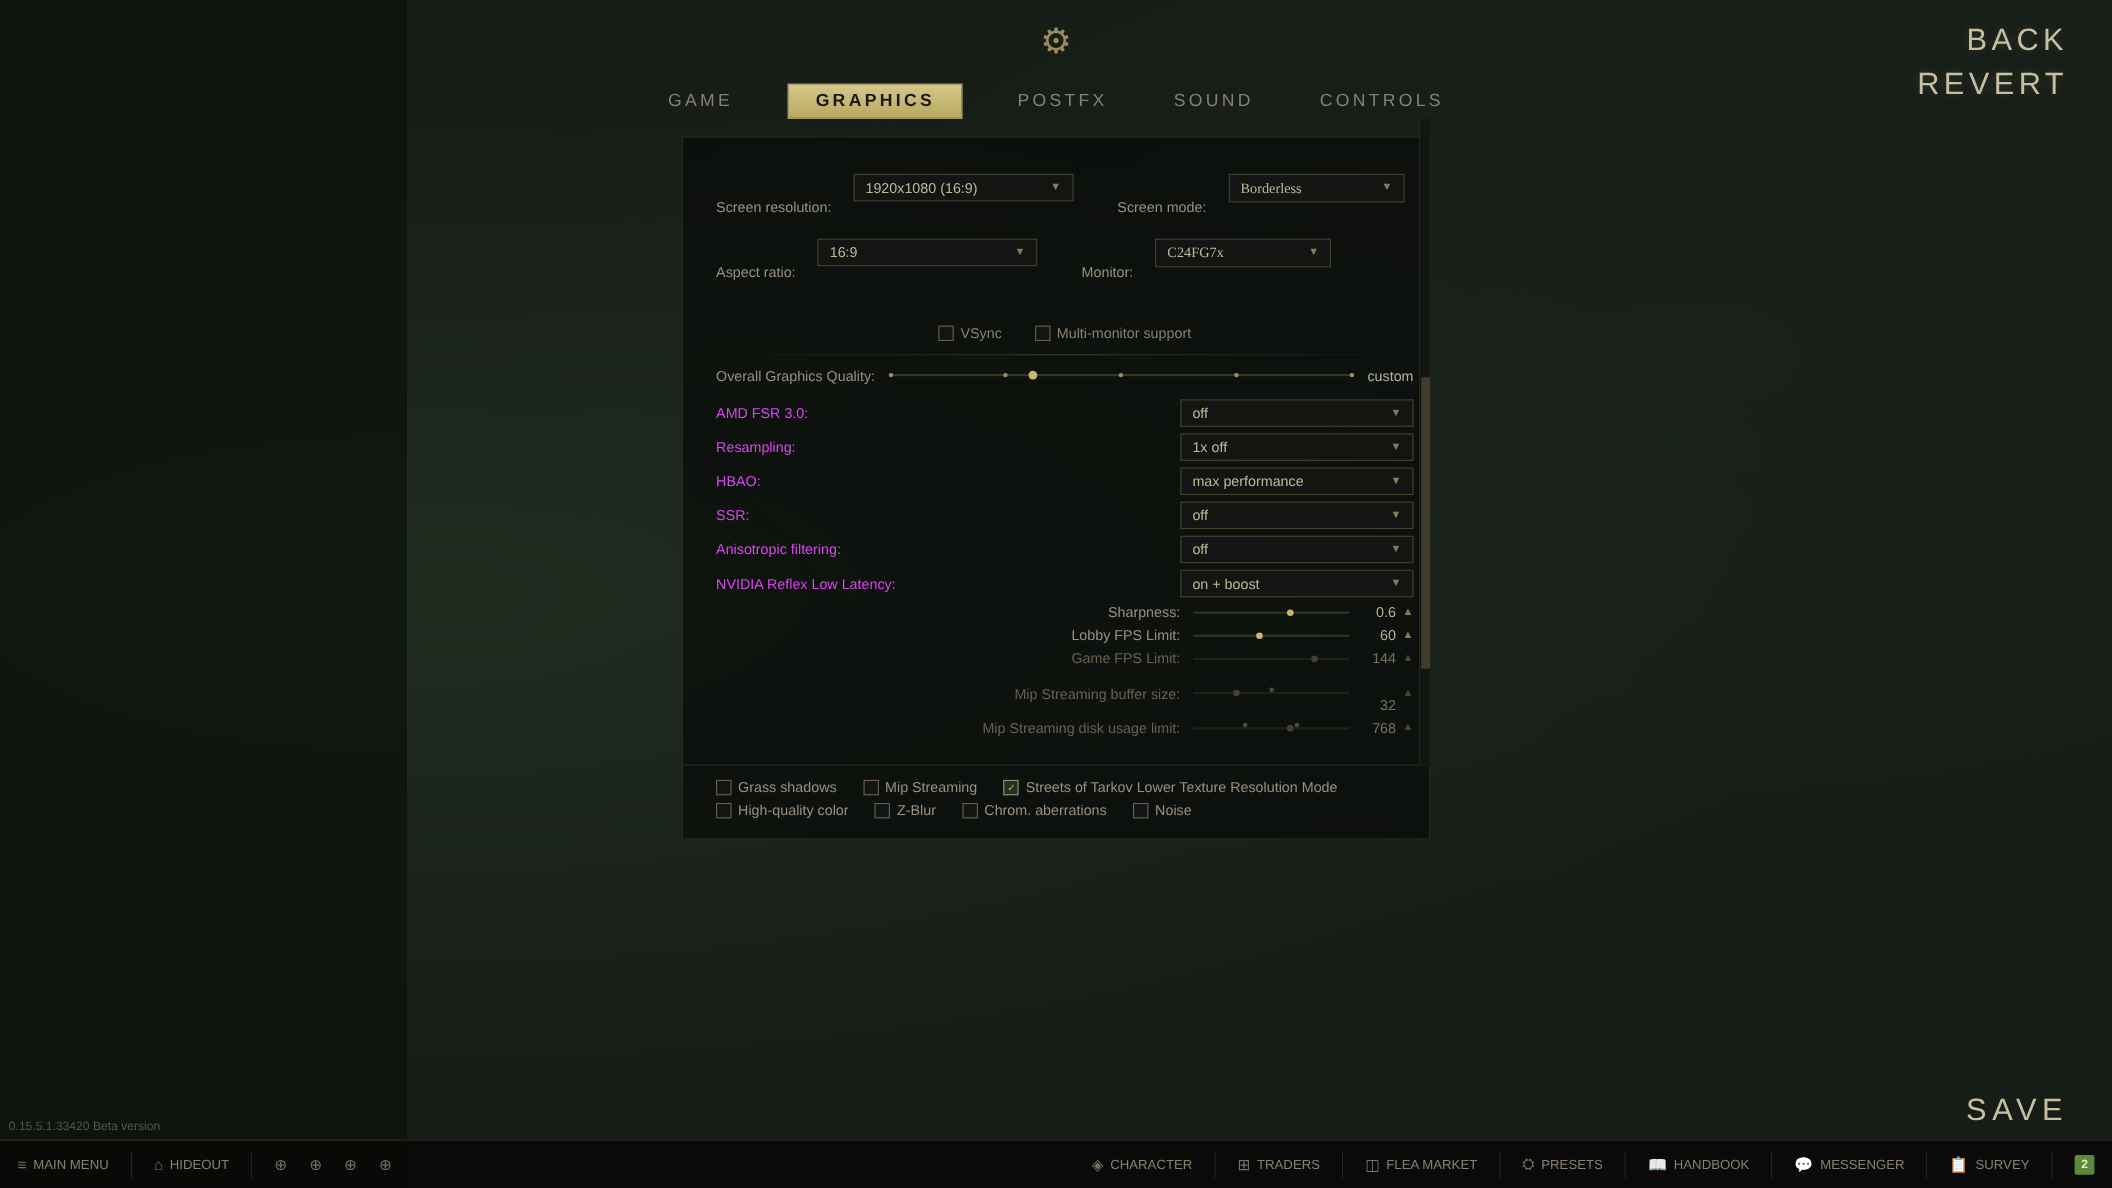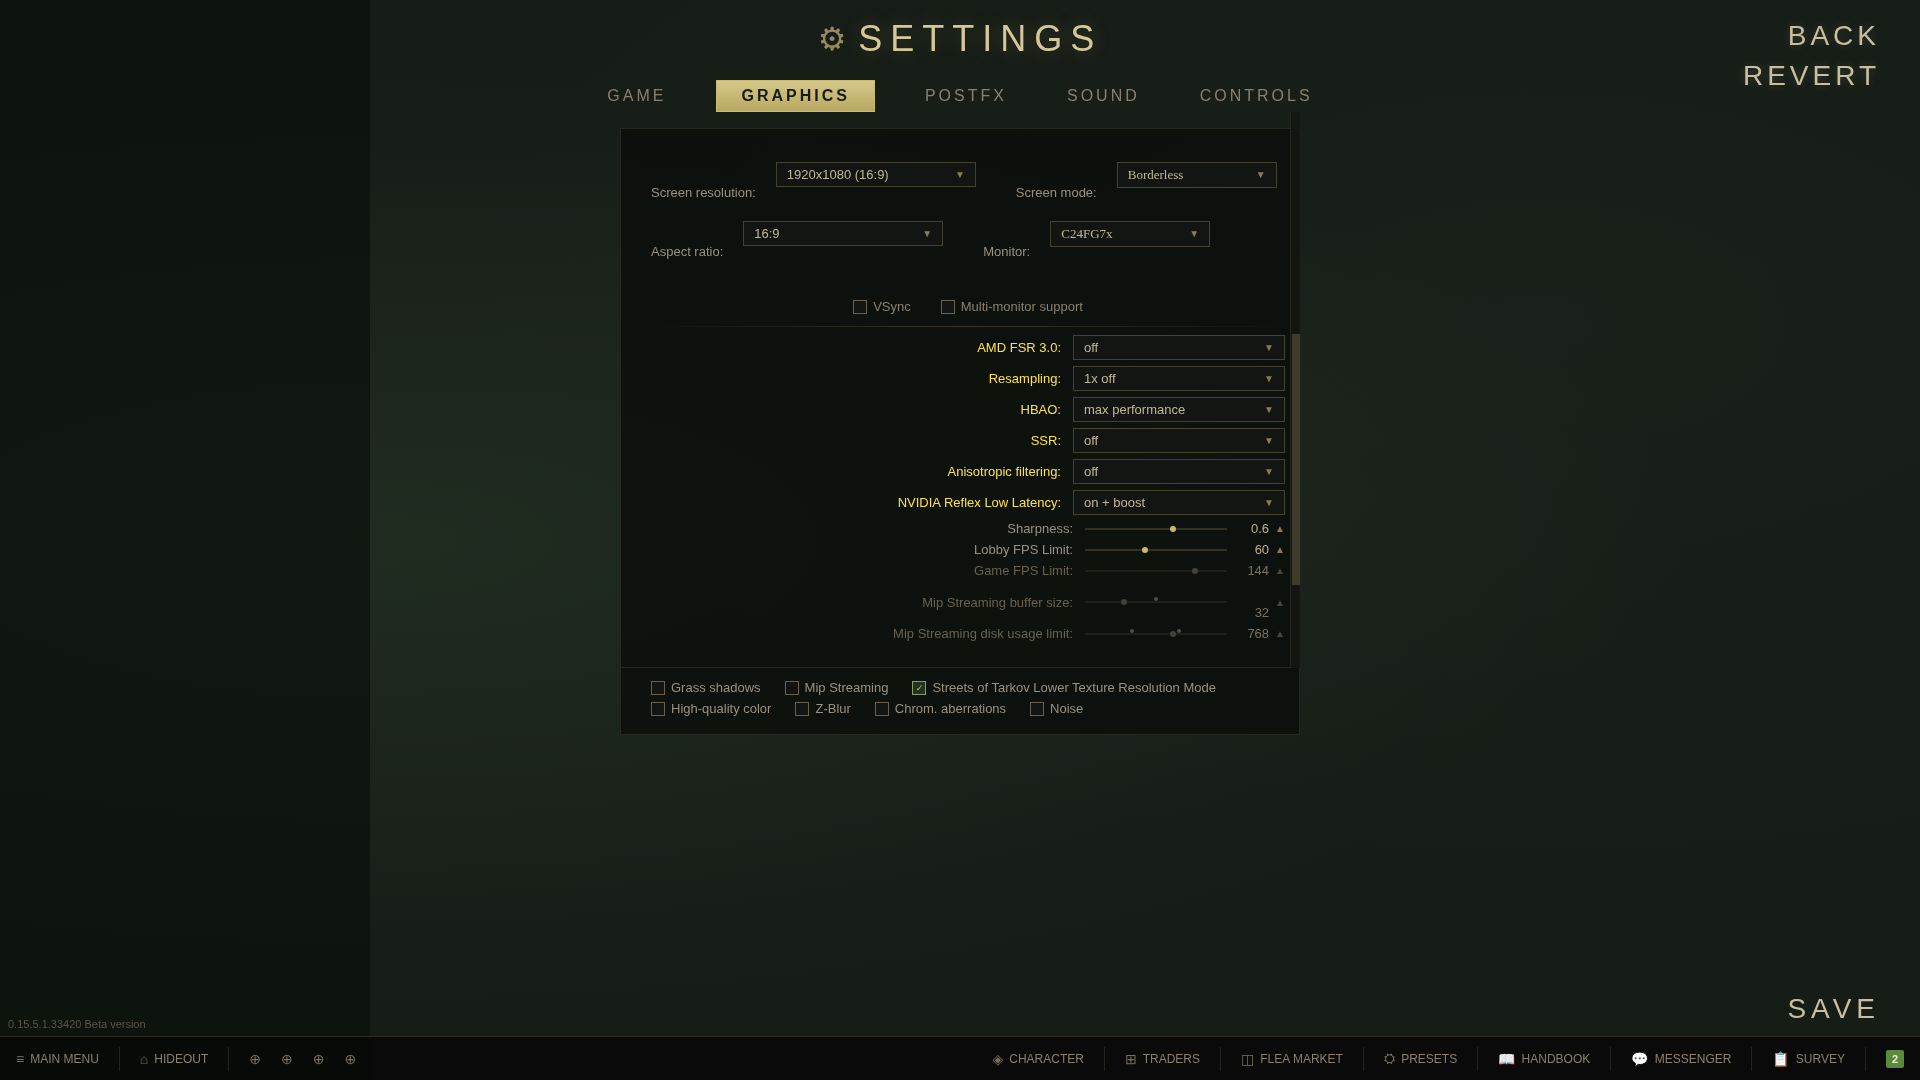--- a/index.html
+++ b/index.html
@@ -268,22 +268,22 @@
     .settings-item-row {
       display: flex;
       align-items: center;
       justify-content: flex-end;
       margin-bottom: 6px;
       gap: 12px;
     }
 
     .item-label {
       font-size: 13px;
-      color: #fde047;
-      text-align: right;
+      color: #d946ef;
+      text-align: left;
       flex: 1;
     }
 
     .item-dropdown {
       background: rgba(20,22,20,0.9);
       border: 1px solid rgba(120,110,80,0.5);
       color: #c0b898;
       font-size: 13px;
       padding: 4px 10px;
       cursor: pointer;
@@ -512,21 +512,20 @@
 </head>
 <body>
 
 <div class="bg"></div>
 <div class="left-panel-overlay"></div>
 
 <div class="main-content">
 
   <div class="header">
     <span class="gear-icon">⚙</span>
-    <span class="title">SETTINGS</span>
   </div>
 
   <div class="tabs">
     <span class="tab">GAME</span>
     <span class="tab active">GRAPHICS</span>
     <span class="tab">POSTFX</span>
     <span class="tab">SOUND</span>
     <span class="tab">CONTROLS</span>
   </div>
 
@@ -573,20 +572,36 @@
           <span>VSync</span>
         </div>
         <div class="checkbox-item">
           <div class="checkbox-box"></div>
           <span>Multi-monitor support</span>
         </div>
       </div>
 
       <div class="divider"></div>
 
+      <div class="quality-row">
+        <span class="quality-label">Overall Graphics Quality:</span>
+        <div class="quality-slider" style="flex:1;">
+          <div class="slider-track">
+            <div class="slider-dots">
+              <span class="slider-dot"></span>
+              <span class="slider-dot"></span>
+              <span class="slider-dot"></span>
+              <span class="slider-dot"></span>
+              <span class="slider-dot"></span>
+            </div>
+            <div class="slider-handle"></div>
+          </div>
+        </div>
+        <span class="quality-value">custom</span>
+      </div>
 
       <div class="settings-list">
 
         <div class="settings-item-row">
           <span class="item-label">AMD FSR 3.0:</span>
           <div class="item-dropdown">
             <span>off</span>
             <span class="dropdown-arrow">▼</span>
           </div>
         </div>

